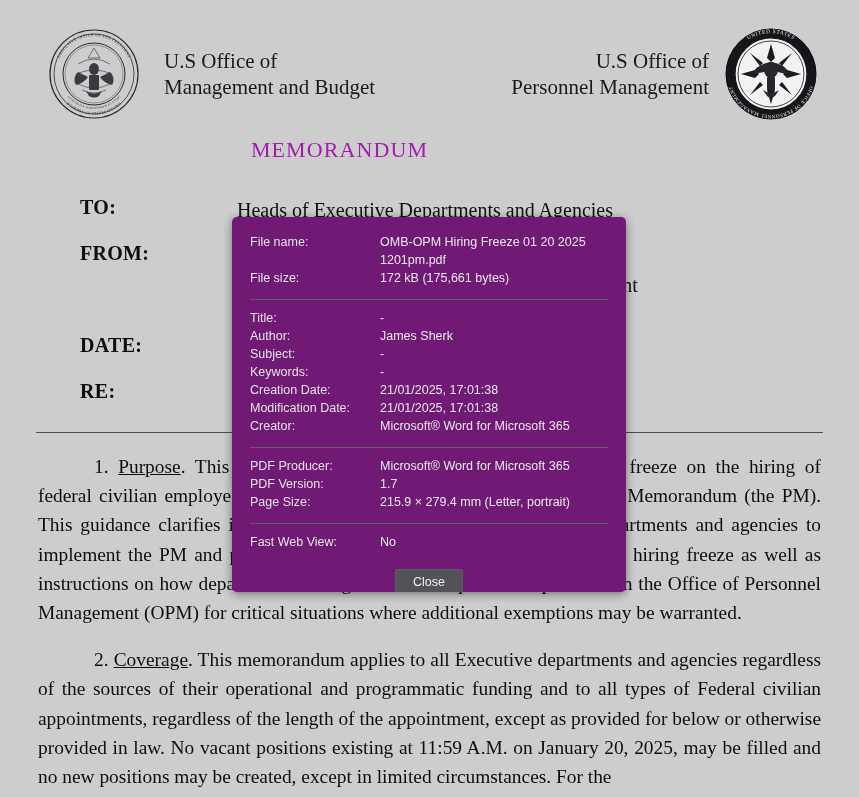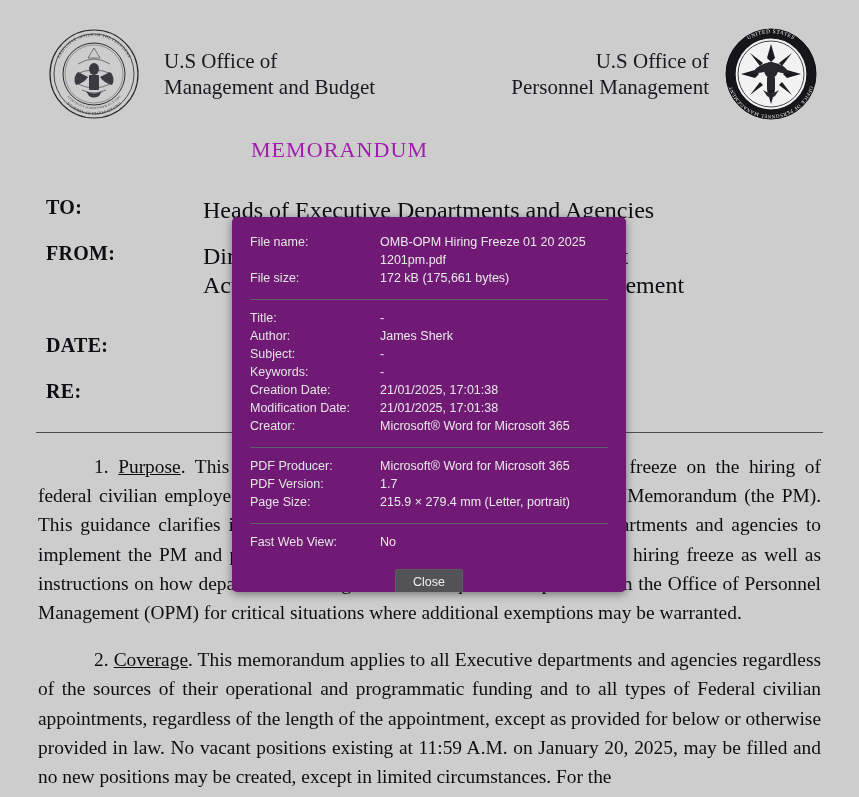--- a/index.html
+++ b/index.html
@@ -75,35 +75,36 @@
     position: absolute;
     left: 46px;
     top: 196px;
     width: 780px;
     font-size: 20px;
     color: #0d0d12;
   }
   .memo-row {
     position: relative;
     height: 46px;
+    margin-left: 34px;
   }
   .memo-row.tall { height: 92px; }
   .memo-label {
     position: absolute;
     left: 0;
     top: 0;
     font-weight: bold;
     font-size: 20px;
     letter-spacing: .3px;
   }
   .memo-value {
     position: absolute;
     left: 157px;
     top: 0;
-    font-size: 24px;
+    font-size: 20px;
     line-height: 29px;
   }
 
   hr.rule {
     position: absolute;
     left: 36px;
     top: 432px;
     width: 787px;
     height: 0;
     border: 0;

